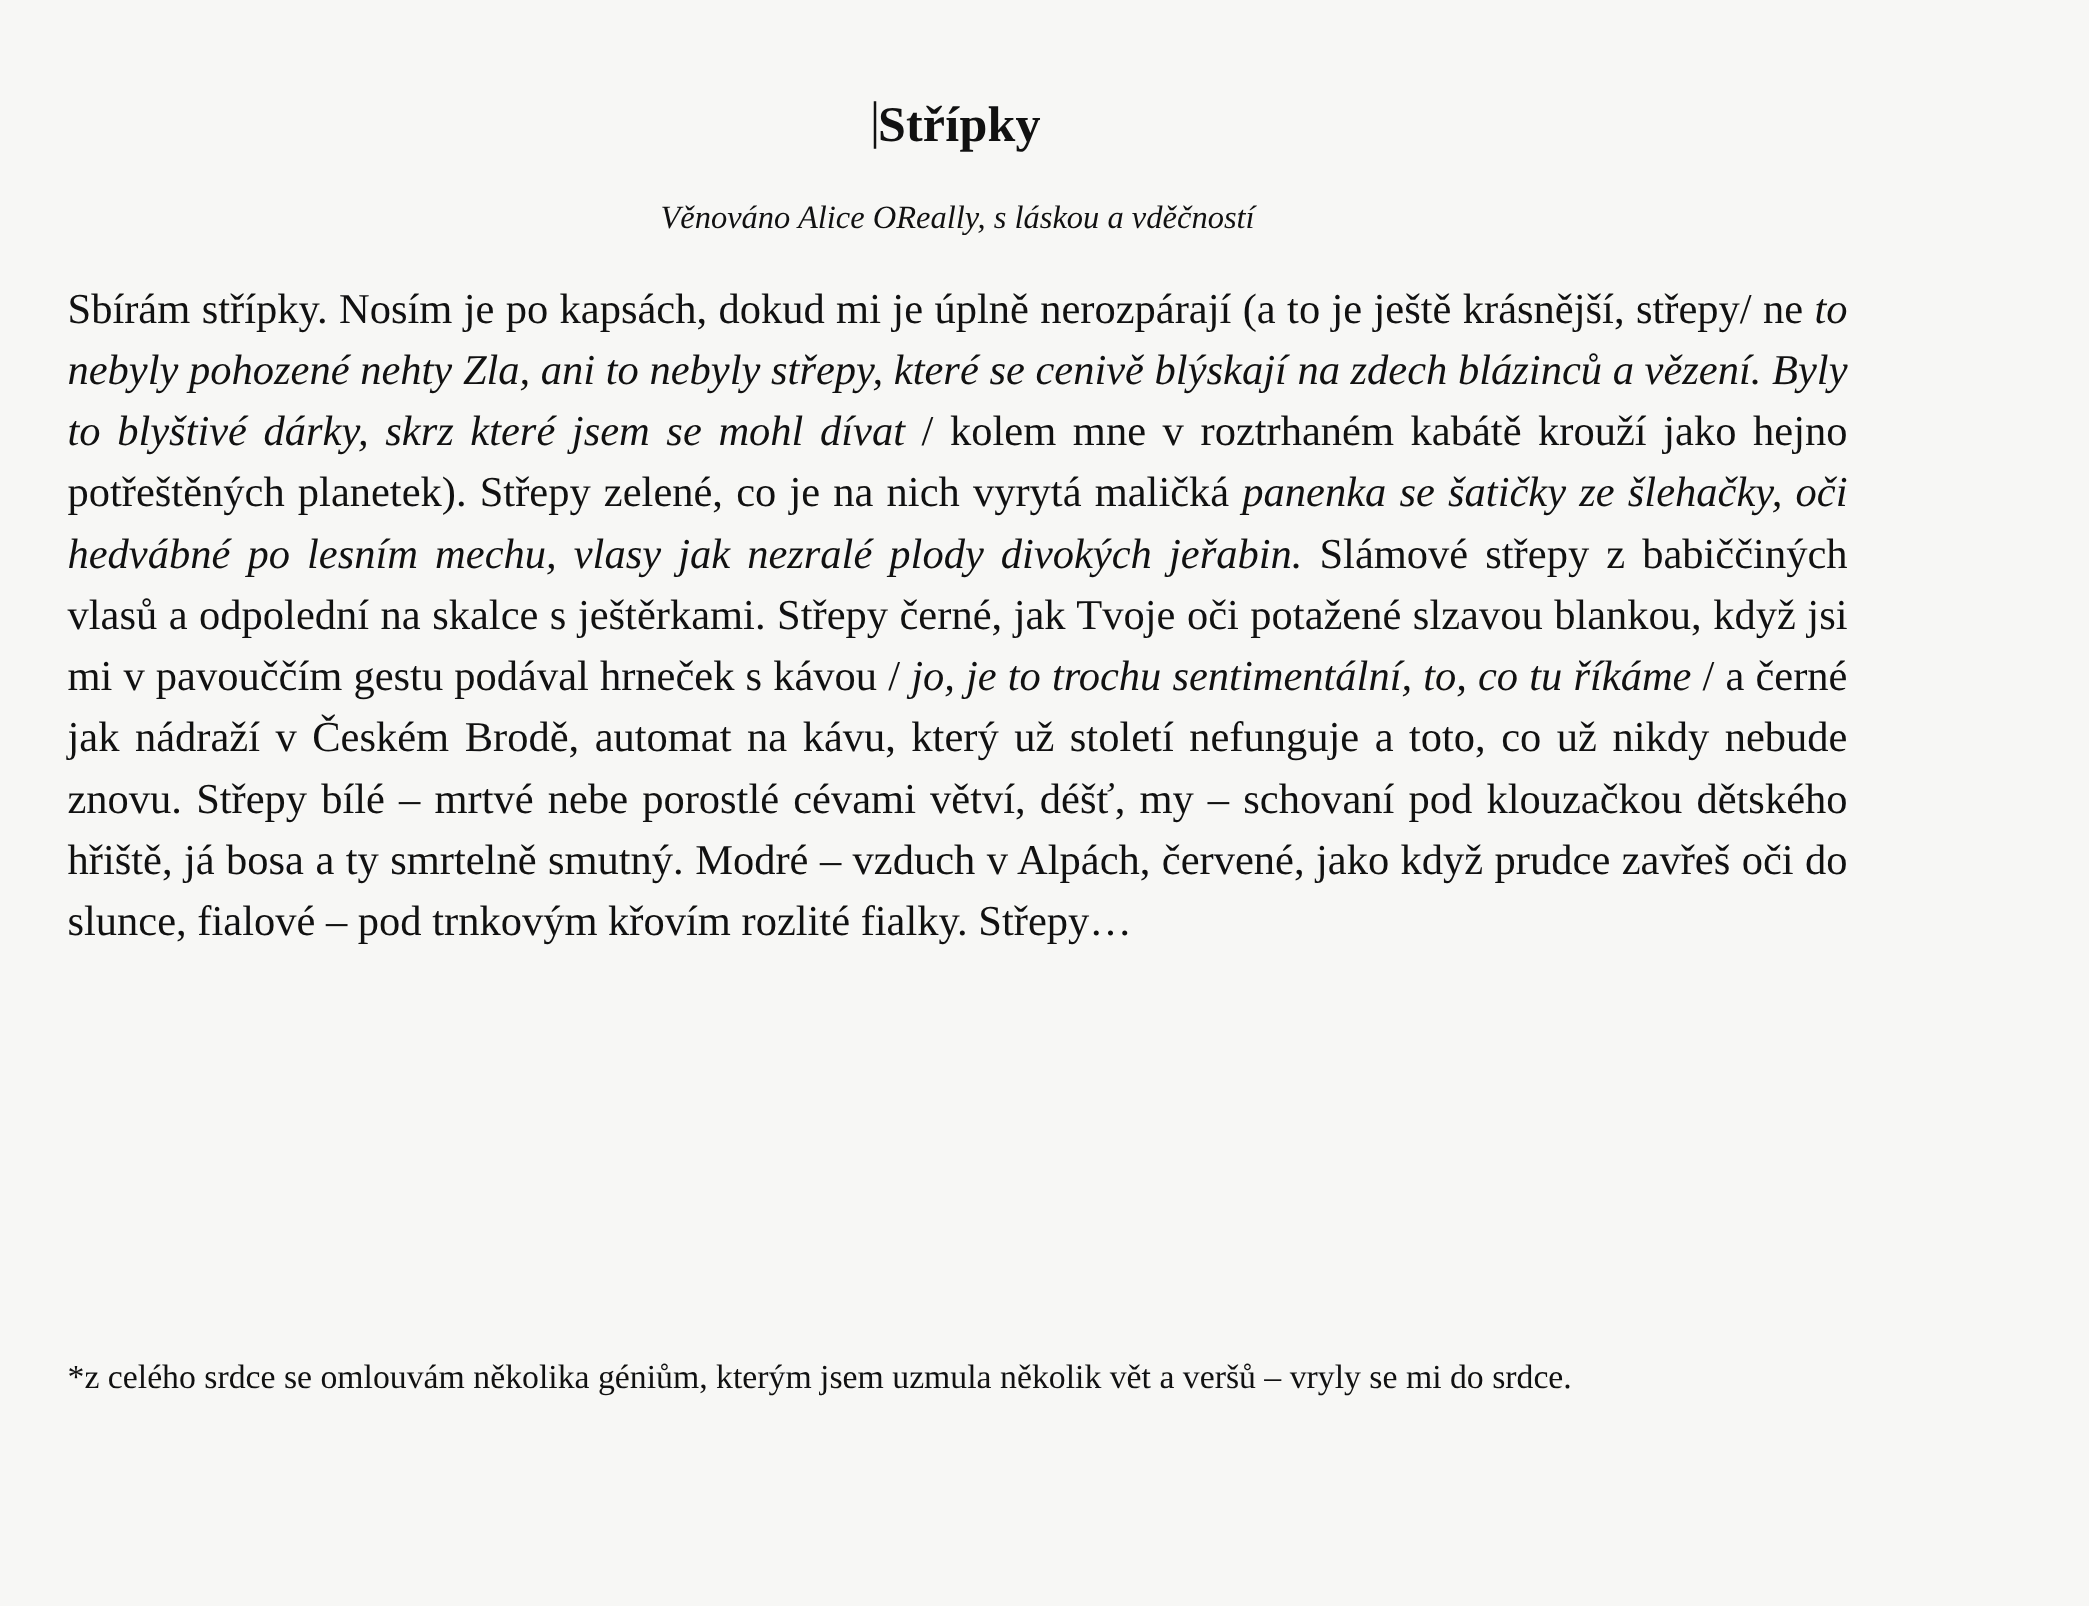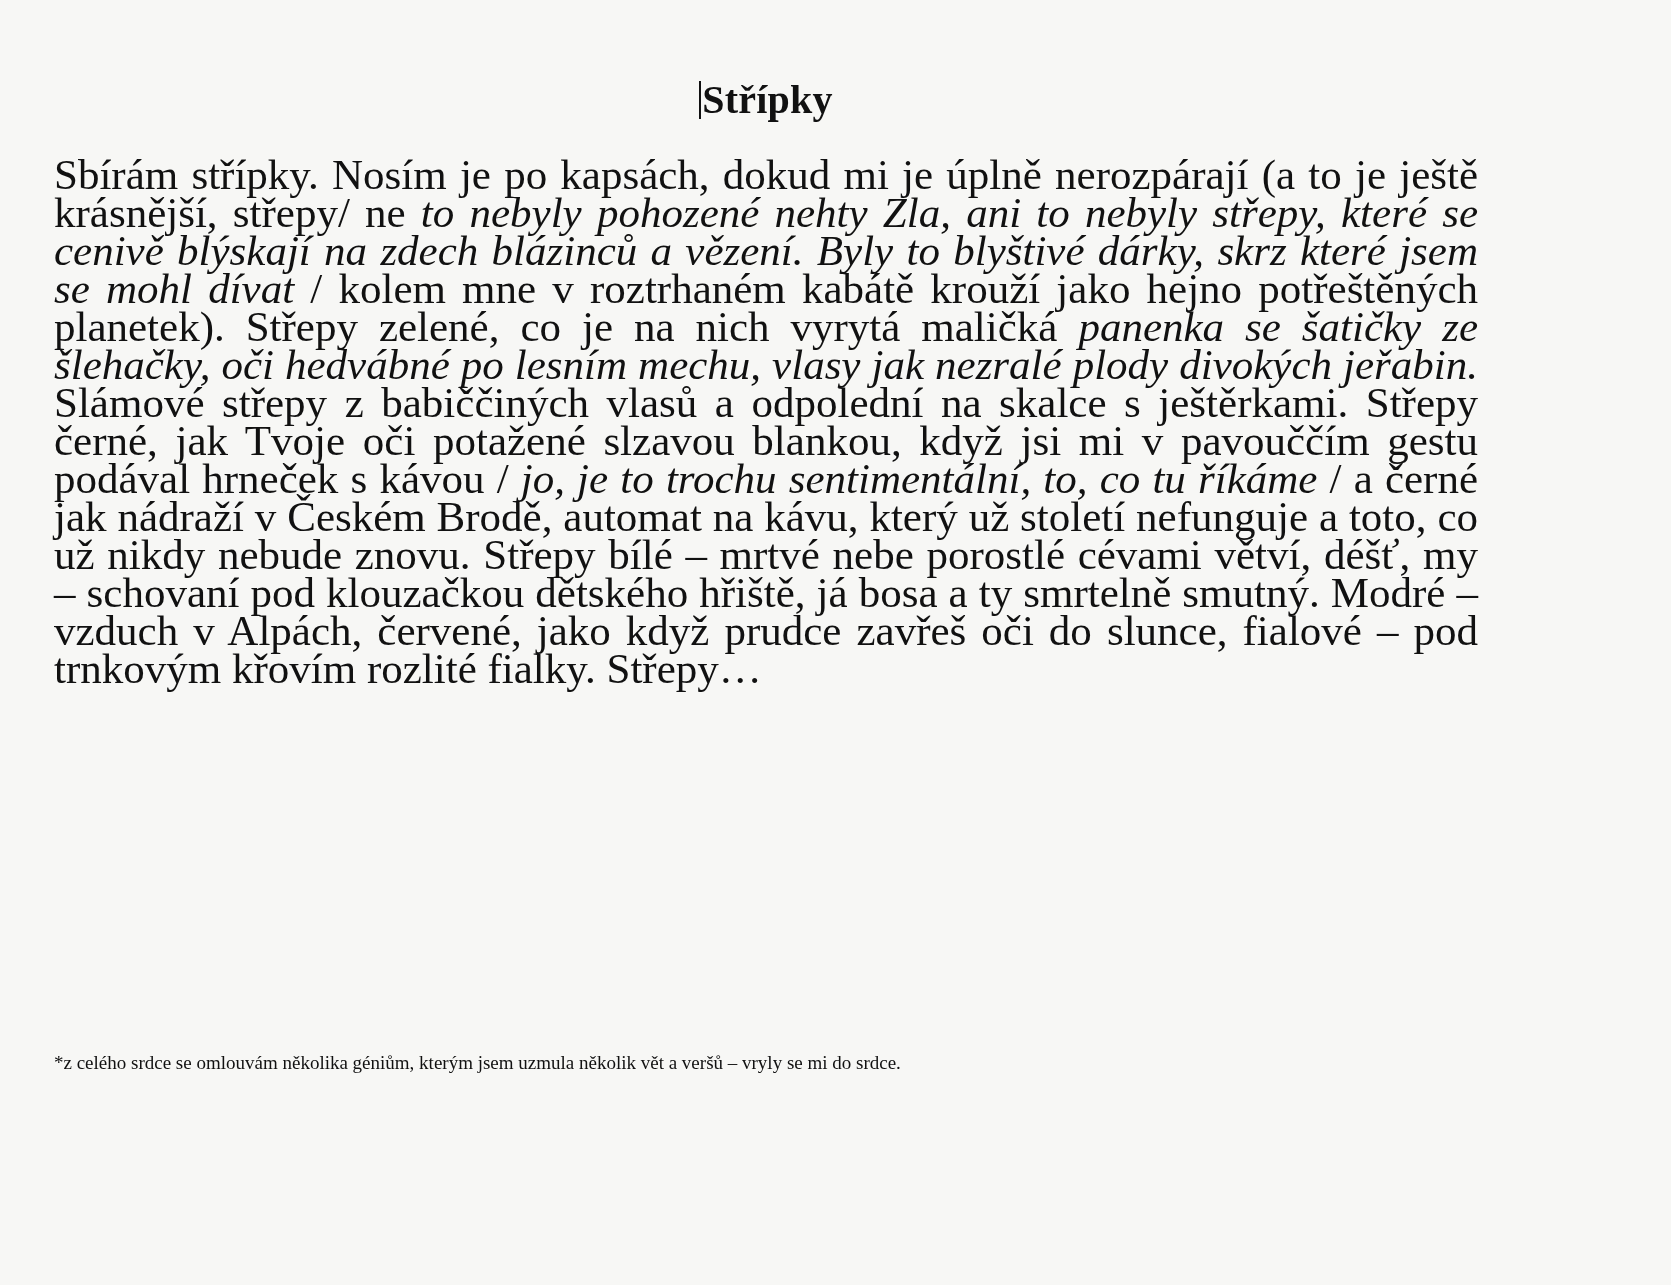--- a/index.html
+++ b/index.html
@@ -50,50 +50,51 @@
     line-height: 1.2;
   }
   .body-block {
     margin: 0;
     padding-top: 34px;
   }
   p.para {
     margin: 0 0 26px 0;
     text-align: justify;
     text-justify: inter-word;
-    font-size: 43px;
-    line-height: 38px;
+    font-size: 34px;
+    line-height: 49px;
     hyphens: none;
   }
   p.para:last-of-type {
     margin-bottom: 0;
   }
   em {
     font-style: italic;
   }
   .footnote {
     position: absolute;
     left: 54px;
     right: 54px;
-    top: 1044px;
+    top: 1082px;
     margin: 0;
     text-align: justify;
-    font-size: 19px;
+    font-size: 27px;
     line-height: 38px;
   }
 </style>
 </head>
 <body>
 
 <div class="page">
 
   <h1 class="doc-title">
     <span class="caret"></span><span>Střípky</span>
   </h1>
 
+  <div class="doc-subtitle">Věnováno Alice OReally, s láskou a vděčností</div>
 
   <div class="body-block">
     <p class="para"><span>Sbírám střípky. Nosím je po kapsách, dokud mi je úplně nerozpárají (a to je ještě krásnější, střepy/ ne </span><em>to nebyly pohozené nehty Zla, ani to nebyly střepy, které se cenivě blýskají na zdech blázinců a vězení. Byly to blyštivé dárky, skrz které jsem se mohl dívat</em><span> / kolem mne v roztrhaném kabátě krouží jako hejno potřeštěných planetek). Střepy zelené, co je na nich vyrytá maličká </span><em>panenka se šatičky ze šlehačky, oči hedvábné po lesním mechu, vlasy jak nezralé plody divokých jeřabin.</em><span> Slámové střepy z babiččiných vlasů a odpolední na skalce s ještěrkami. Střepy černé, jak Tvoje oči potažené slzavou blankou, když jsi mi v pavouččím gestu podával hrneček s kávou / </span><em>jo, je to trochu sentimentální, to, co tu říkáme</em><span> / a černé jak nádraží v Českém Brodě, automat na kávu, který už století nefunguje a toto, co už nikdy nebude znovu. Střepy bílé – mrtvé nebe porostlé cévami větví, déšť, my – schovaní pod klouzačkou dětského hřiště, já bosa a ty smrtelně smutný. Modré – vzduch v Alpách, červené, jako když prudce zavřeš oči do slunce, fialové – pod trnkovým křovím rozlité fialky. Střepy…</span></p>
   </div>
 
   <div class="footnote">*z celého srdce se omlouvám několika géniům, kterým jsem uzmula několik vět a veršů – vryly se mi do srdce.</div>
 
 </div>
 
 </body></html>

